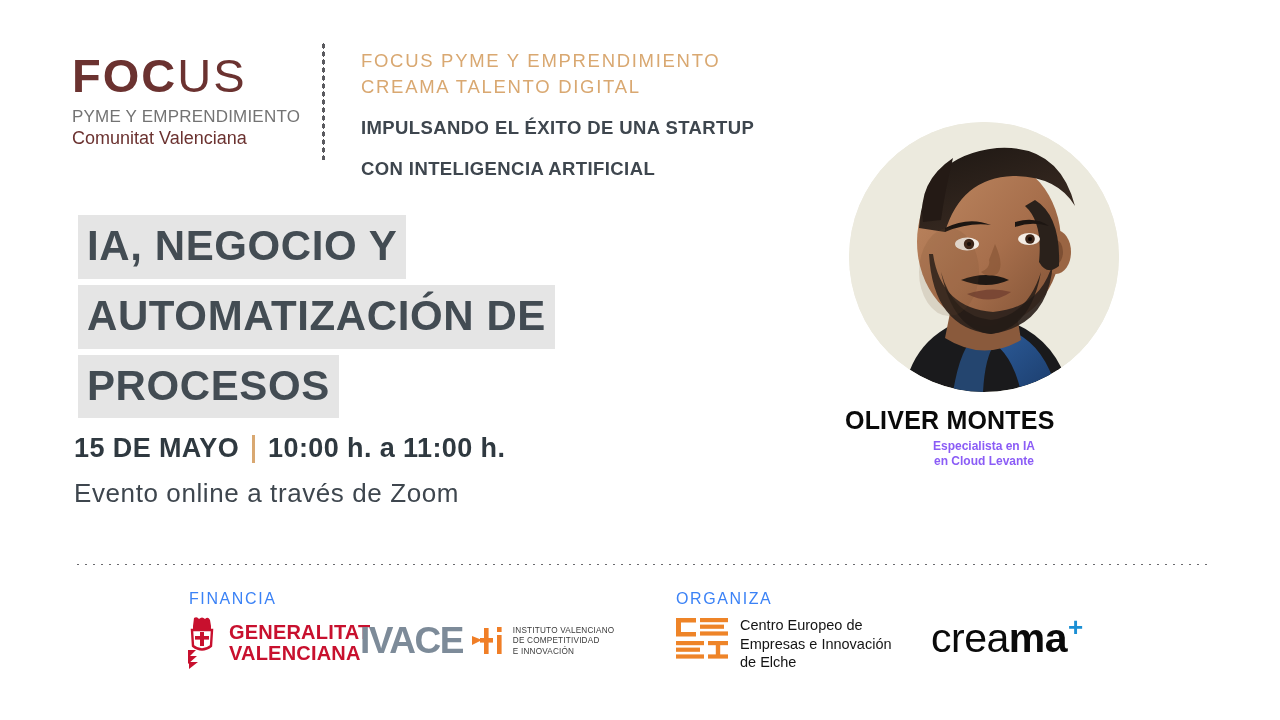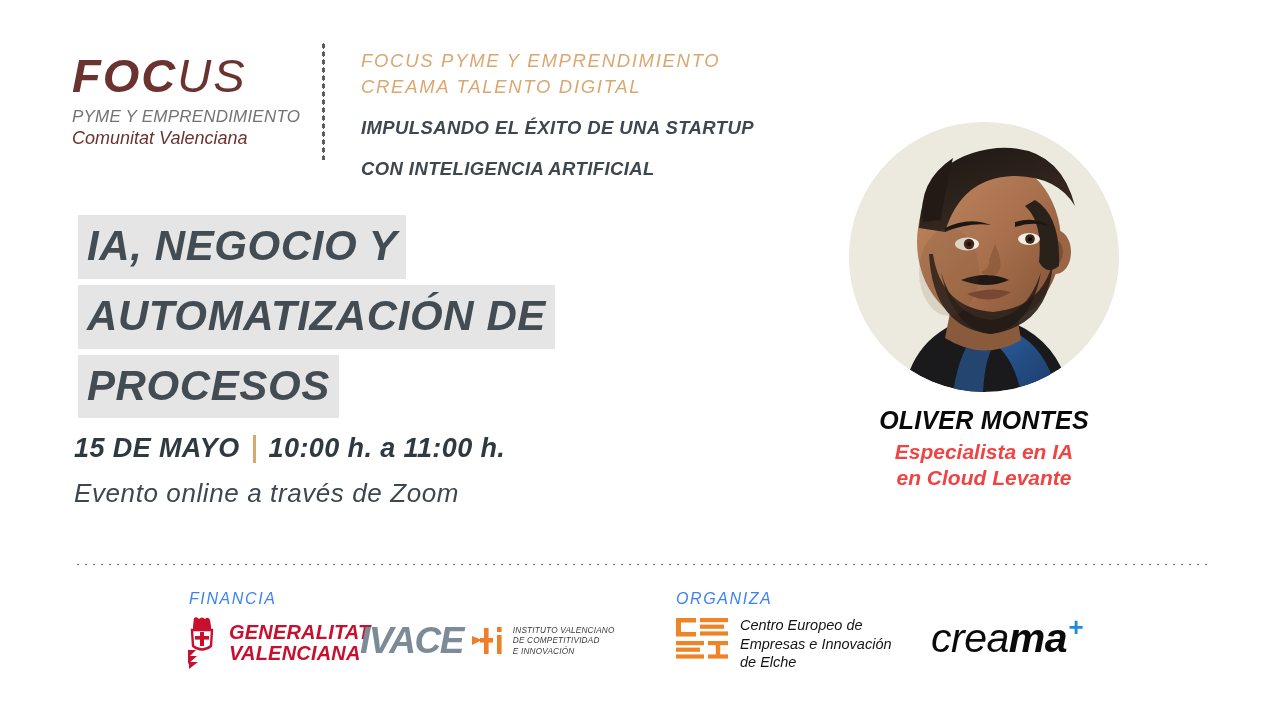--- a/index.html
+++ b/index.html
@@ -10,21 +10,20 @@
     background: #ffffff;
     font-family: "Liberation Sans", sans-serif;
     overflow: hidden;
   }
 
   .poster {
     position: relative;
     width: 1280px;
     height: 720px;
     background: #ffffff;
-    font-style: italic;
   }
 
   
   .header {
     position: absolute;
     left: 0; top: 0;
     width: 1280px;
     height: 185px;
   }
 
@@ -154,33 +153,32 @@
     height: 270px;
     border-radius: 50%;
     overflow: hidden;
     background: #eceade;
     margin: 0 auto;
   }
   .photo-circle svg { display: block; width: 270px; height: 270px; }
 
   .speaker-name {
     margin-top: 14px;
-    text-align: center;
     font-size: 25px;
     font-weight: bold;
     color: #0a0a0a;
     letter-spacing: 0.2px;
     white-space: nowrap;
   }
   .speaker-role {
     margin-top: 4px;
     text-align: center;
-    font-size: 21px;
-    font-weight: bold;
-    color: #ef4444;
+    font-size: 12px;
+    font-weight: bold;
+    color: #8b5cf6;
     line-height: 1.26;
   }
 
   
   .h-divider {
     position: absolute;
     left: 74px;
     top: 563px;
     width: 1133px;
     height: 3px;

